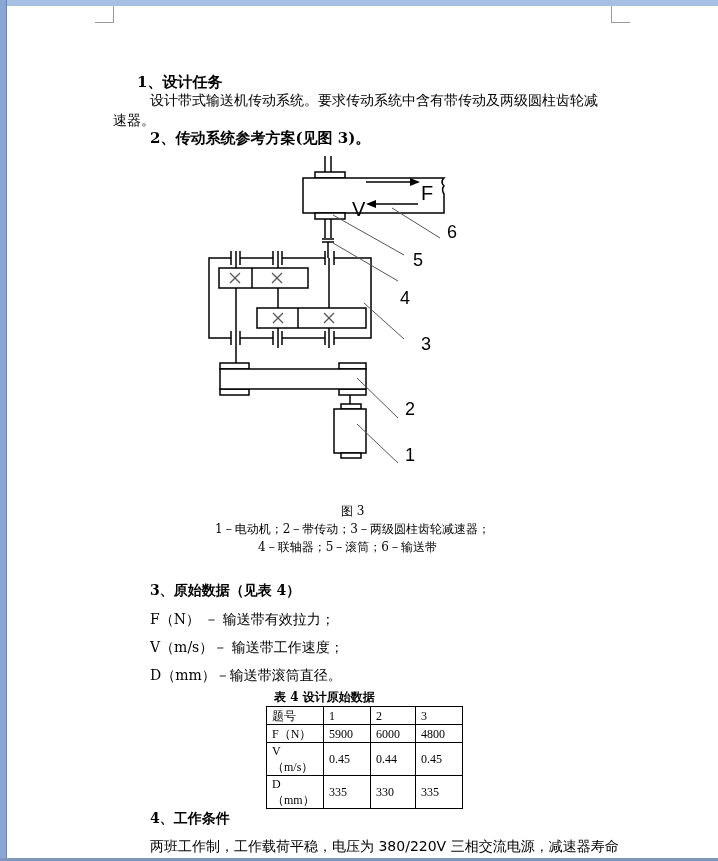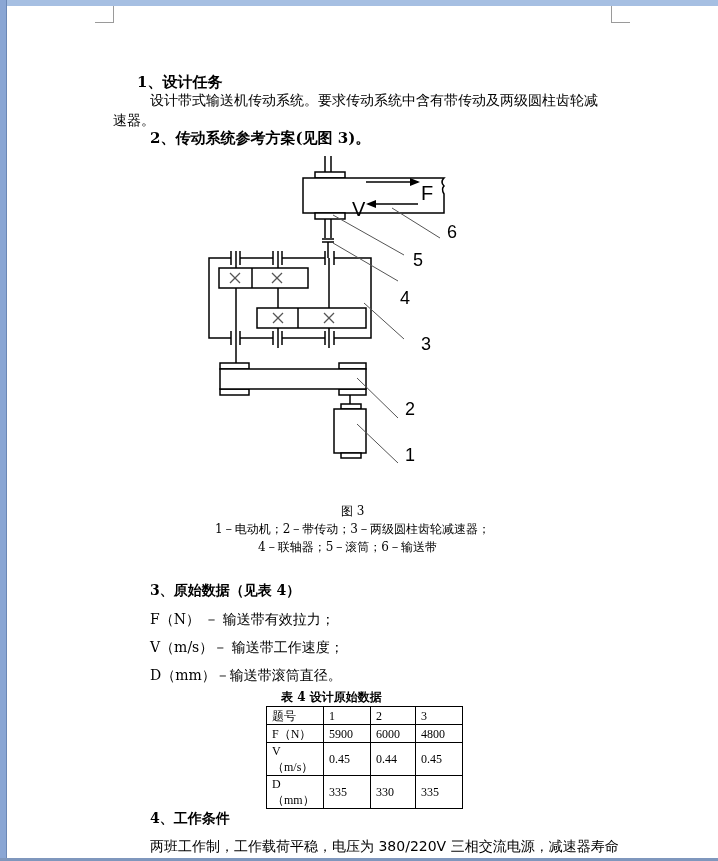--- a/index.html
+++ b/index.html
@@ -152,21 +152,21 @@
 
   <div class="txt small" style="left:341px; top:454px;">图 3</div>
   <div class="txt small" style="left:215px; top:472px;">1－电动机；2－带传动；3－两级圆柱齿轮减速器；</div>
   <div class="txt small" style="left:258px; top:490px;">4－联轴器；5－滚筒；6－输送带</div>
 
   <div class="txt bold" style="left:150px; top:533px;">3、原始数据（见表 4）</div>
   <div class="txt" style="left:150px; top:562px;">F（N）  －   输送带有效拉力；</div>
   <div class="txt" style="left:150px; top:618px;">D（mm）－输送带滚筒直径。</div>
   <div class="txt" style="left:150px; top:590px;">V（m/s）－  输送带工作速度；</div>
 
-  <div class="txt bold small" style="left:281px; top:640px;">表 4  设计原始数据</div>
+  <div class="txt bold small" style="left:274px; top:640px;">表 4  设计原始数据</div>
   <table class="data">
     <tbody>
         <tr>
       <td class="c0">题号</td>
       <td class="c1">1</td>
       <td class="c2">2</td>
       <td class="c3">3</td>
     </tr>
     <tr>
       <td class="c0">F（N）</td>

